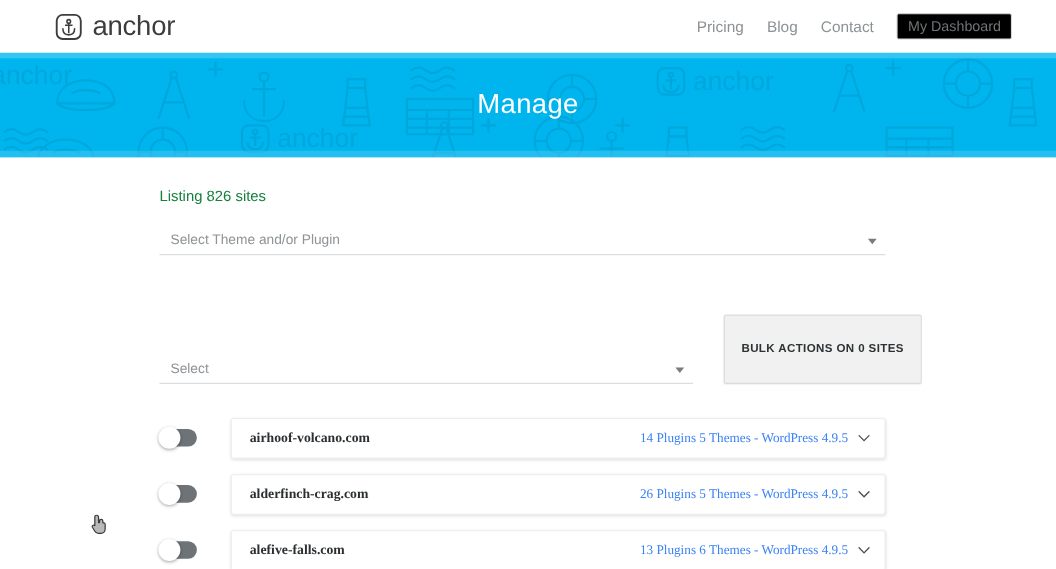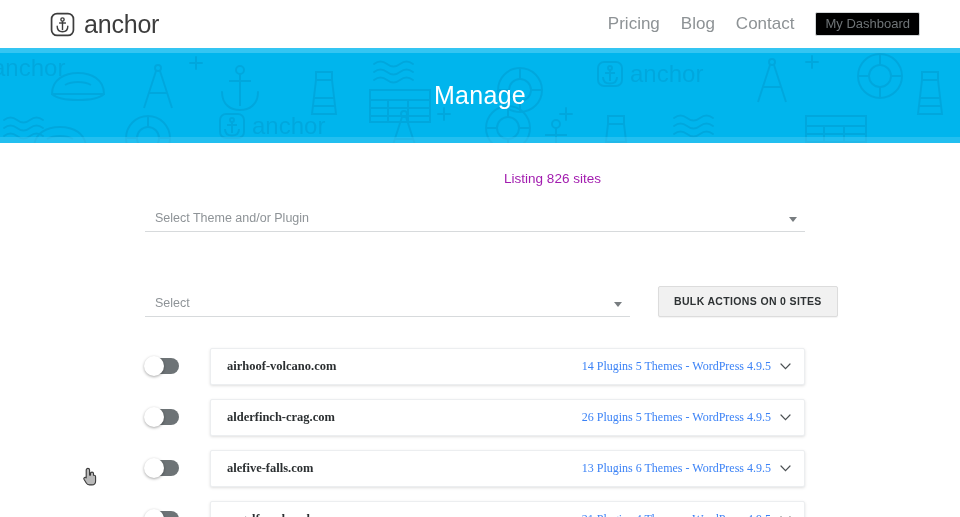--- a/index.html
+++ b/index.html
@@ -41,21 +41,21 @@
     color: #3d3d3d;
     letter-spacing: -0.2px;
     font-weight: 400;
   }
   .nav {
     display: flex;
     align-items: center;
     gap: 21px;
   }
   .nav-link {
-    font-size: 17px;
+    font-size: 14px;
     color: #8d9295;
     text-decoration: none;
     white-space: nowrap;
   }
   .nav-btn {
     font-size: 13px;
     color: #6f7477;
     border: 1px solid #d2d6d8;
     border-radius: 2px;
     padding: 4px 9px 5px;
@@ -105,23 +105,22 @@
     letter-spacing: 0.3px;
   }
 
   
   .main {
     padding: 0 0 0 145px;
     box-sizing: border-box;
   }
   .listing-count {
     font-size: 13.5px;
-    color: #a21caf;
+    color: #15803d;
     padding-top: 28px;
-    text-align: center;
   }
   .select-row {
     margin-top: 22px;
     width: 660px;
   }
   .select-field {
     position: relative;
     border-bottom: 1px solid #d7dadc;
     padding: 0 0 6px 10px;
     box-sizing: border-box;
@@ -156,21 +155,21 @@
   }
   .bulk-btn {
     margin-left: 28px;
     background: #f1f1f1;
     border: 1px solid #dcdcdc;
     border-radius: 2px;
     color: #2e3234;
     font-size: 10.5px;
     font-weight: bold;
     letter-spacing: 0.35px;
-    padding: 9px 15px;
+    padding: 25px 15px;
     line-height: 1;
     white-space: nowrap;
     box-shadow: 0 1px 1px rgba(0,0,0,0.05);
   }
 
   
   .site-list {
     margin-top: 31px;
   }
   .site-row {

